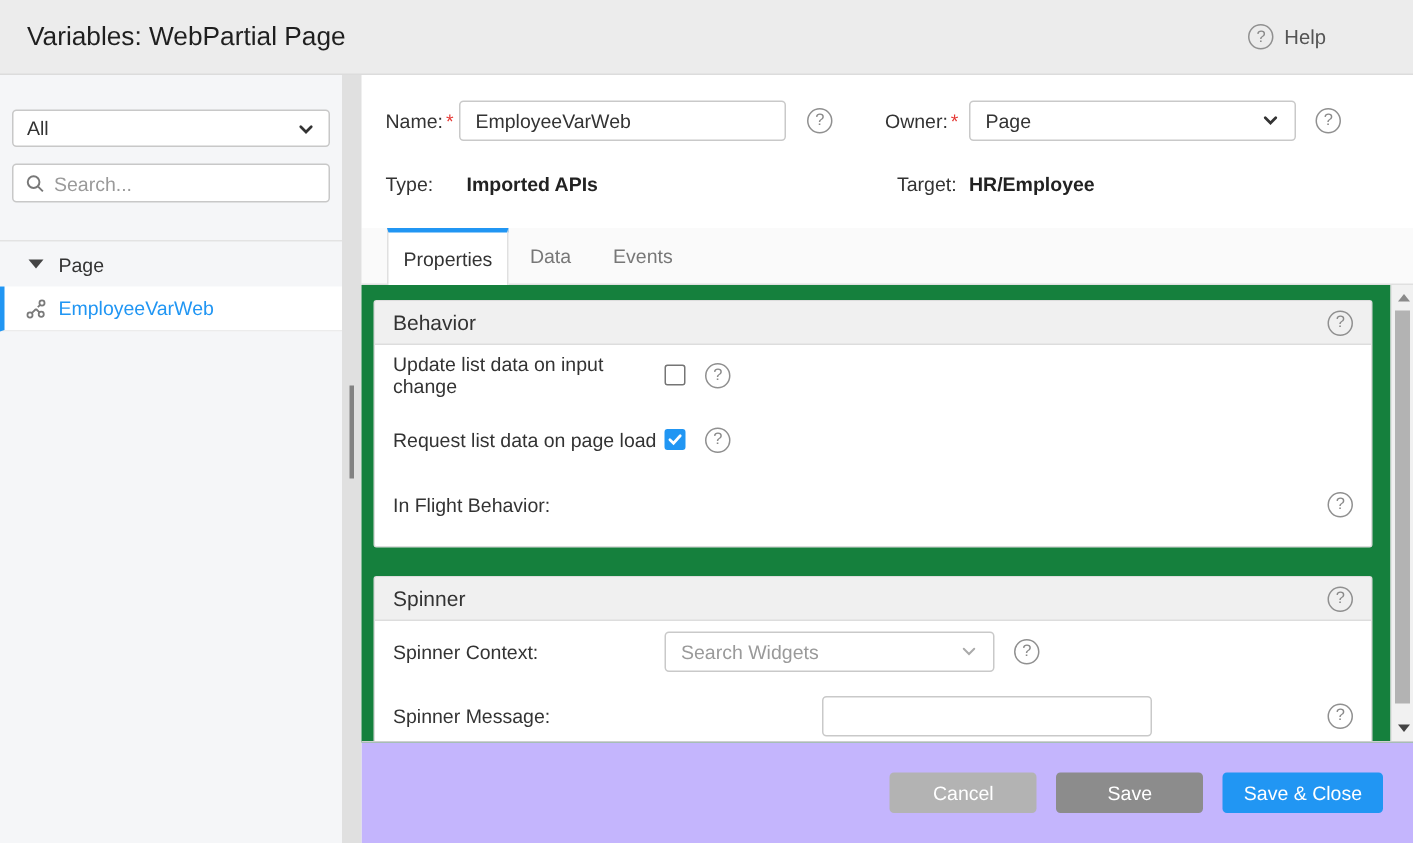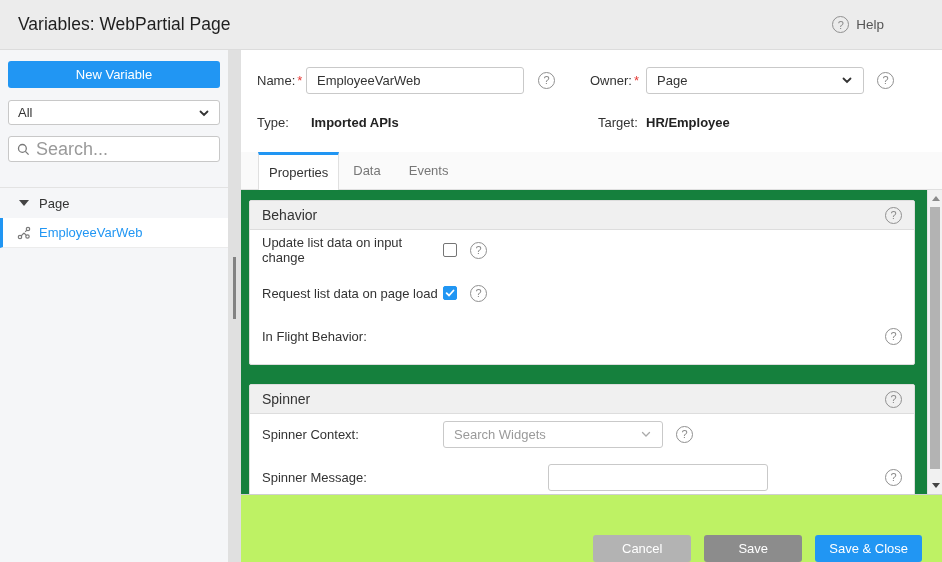--- a/index.html
+++ b/index.html
@@ -15,21 +15,21 @@
 
   
   .layout { display:flex; height:512px; }
 
   
   .sidebar { width:228px; background:#f5f6f8; flex:none; }
   .sidebar-pad { padding:11px 8px 12px 8px; }
   .btn-new { display:block; width:100%; height:27px; background:#2196f3; color:#fff; border:none; border-radius:3px; font-size:13px; font-family:inherit; cursor:pointer; }
   .filter-select { margin-top:12px; height:25px; background:#fff; border:1px solid #c8c8c8; border-radius:3px; display:flex; align-items:center; justify-content:space-between; padding:0 9px; cursor:pointer; }
   .search-box { margin-top:11px; height:26px; background:#fff; border:1px solid #c8c8c8; border-radius:3px; display:flex; align-items:center; padding:0 8px; gap:6px; }
-  .search-box input { border:none; outline:none; flex:1; font-size:18px; font-family:inherit; color:#4d7c0f; background:transparent; min-width:0; }
+  .search-box input { border:none; outline:none; flex:1; font-size:13px; font-family:inherit; color:#4d7c0f; background:transparent; min-width:0; }
   .search-box input::placeholder { color:#9a9a9a; }
   .tree { margin-top:13px; border-top:1px solid #e3e3e3; }
   .tree-group { height:30px; display:flex; align-items:center; padding-left:19px; gap:10px; cursor:pointer; }
   .tri-down { width:0; height:0; border-left:5px solid transparent; border-right:5px solid transparent; border-top:6px solid #444; }
   .tree-item { height:30px; background:#fff; border-left:3px solid #2196f3; border-bottom:1px solid #ececec; display:flex; align-items:center; padding-left:14px; gap:8px; cursor:pointer; }
   .tree-item .item-label { color:#2196f3; }
 
   
   .splitter { width:13px; background:#e0e0e0; flex:none; position:relative; cursor:col-resize; }
   .splitter-handle { position:absolute; left:5px; top:207px; width:3px; height:62px; background:#828282; }
@@ -78,21 +78,21 @@
   
   .vscroll { position:absolute; top:0; right:0; width:15px; height:100%; background:#f1f1f1; border-left:1px solid #e3e3e3; }
   .vscroll .arrow { position:absolute; left:0; width:15px; height:15px; display:flex; align-items:center; justify-content:center; cursor:pointer; }
   .arrow-up { top:1px; }
   .arrow-down { bottom:1px; }
   .tri-up-s { width:0; height:0; border-left:4px solid transparent; border-right:4px solid transparent; border-bottom:5px solid #8a8a8a; }
   .tri-down-s { width:0; height:0; border-left:4px solid transparent; border-right:4px solid transparent; border-top:5px solid #444; }
   .vthumb { position:absolute; left:2px; right:2px; top:17px; height:262px; background:#b3b3b3; cursor:pointer; }
 
   
-  .footer { flex:1; display:flex; align-items:flex-end; justify-content:flex-end; gap:13px; padding-right:20px; background:#bef264; }
+  .footer { flex:1; display:flex; align-items:center; justify-content:flex-end; gap:13px; padding-right:20px; background:#c4b5fd; }
   .btn { height:27px; min-width:98px; border:none; border-radius:3px; color:#fff; font-size:13px; font-family:inherit; cursor:pointer; padding:0 14px; }
   .btn-cancel { background:#b3b3b3; }
   .btn-save { background:#8c8c8c; }
   .btn-saveclose { background:#2196f3; min-width:102px; }
 
   svg { display:block; }
 </style>
 </head>
 <body>
 
@@ -101,21 +101,20 @@
   <div class="topbar-help">
     <span class="qicon">?</span>
     <span>Help</span>
   </div>
 </div>
 
 <div class="layout">
 
   <div class="sidebar">
     <div class="sidebar-pad">
-      <button class="btn-new">New Variable</button>
 
       <div class="filter-select">
         <span>All</span>
         <span>
           <svg width="12" height="12" viewBox="0 0 12 12">
               <path d="M2.5 4.5 L6 8 L9.5 4.5" stroke="#333" stroke-width="1.8" fill="none" stroke-linecap="round"></path>
             </svg>
         </span>
       </div>
 

